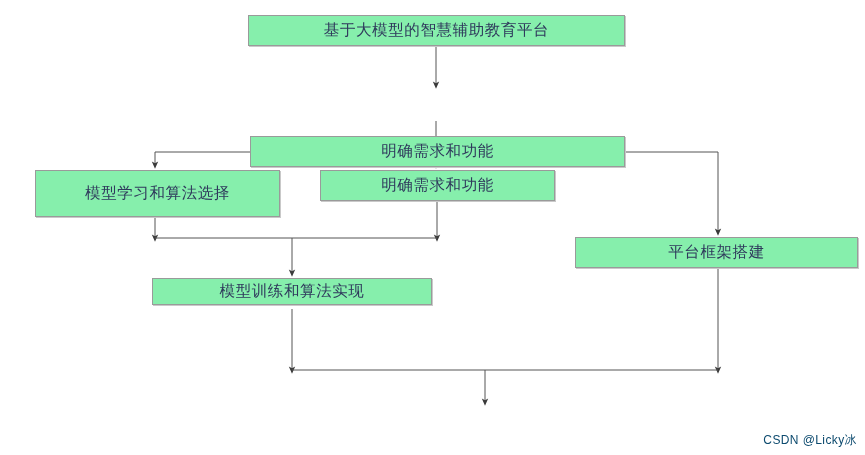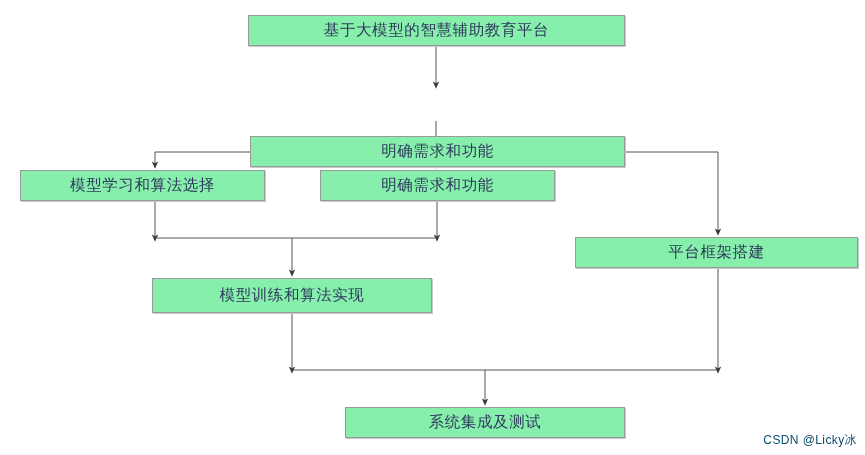--- a/index.html
+++ b/index.html
@@ -35,24 +35,24 @@
     align-items: center;
     justify-content: center;
     color: #2f3a5c;
     font-size: 15.5px;
     letter-spacing: 0.6px;
     white-space: nowrap;
     z-index: 2;
   }
   #n-platform    { left: 248px; top: 15px;  width: 377px; height: 31px; }
   #n-requirement { left: 250px; top: 90px;  width: 375px; height: 31px; margin-top: 46px; }
-  #n-modelsel    { left: 20px;  top: 170px; width: 245px; height: 31px; }
+  #n-modelsel    { left: 35px;  top: 170px; width: 245px; height: 47px; }
   #n-datprep     { left: 320px; top: 170px; width: 235px; height: 31px; }
   #n-framework   { left: 575px; top: 237px; width: 283px; height: 31px; }
-  #n-training    { left: 152px; top: 278px; width: 280px; height: 35px; }
+  #n-training    { left: 152px; top: 278px; width: 280px; height: 27px; }
   #n-integration { left: 345px; top: 407px; width: 280px; height: 31px; }
 
   .watermark {
     position: absolute;
     right: 8px;
     bottom: 6px;
     color: #0c4a6e;
     font-family: "Liberation Sans", "DejaVu Sans", sans-serif;
     font-size: 12px;
     letter-spacing: 0.4px;
@@ -98,17 +98,16 @@
   <div class="node" id="n-requirement">明确需求和功能</div>
 
   <div class="node" id="n-modelsel">模型学习和算法选择</div>
 
   <div class="node" id="n-datprep">明确需求和功能</div>
 
   <div class="node" id="n-framework">平台框架搭建</div>
 
   <div class="node" id="n-training">模型训练和算法实现</div>
 
-  <div class="node" id="n-integration">系统集成及测试</div>
 
   <div class="watermark">CSDN @Licky冰</div>
 
 </div>
 
 </body></html>

